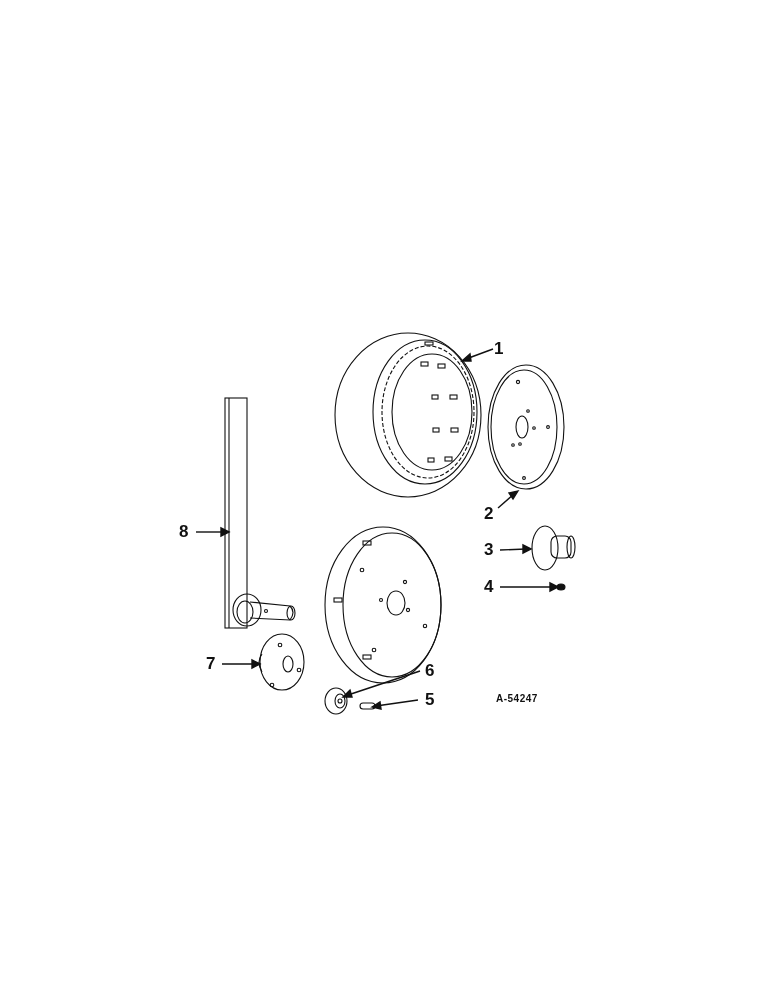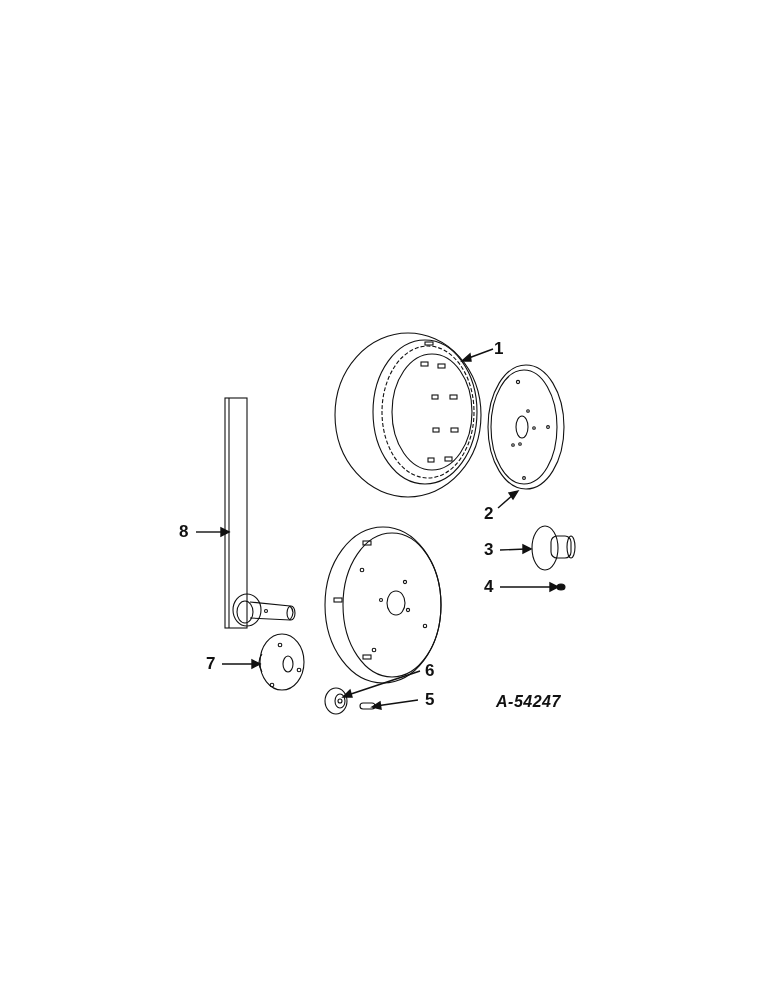--- a/index.html
+++ b/index.html
@@ -1,19 +1,19 @@
 <!DOCTYPE html>
 <html><head>
 <meta charset="utf-8">
 <style>
   html, body { margin:0; padding:0; background:#ffffff; }
   body { width:772px; height:1000px; position:relative; overflow:hidden; font-family:"Liberation Sans", sans-serif; }
   #diagram { position:absolute; left:0; top:0; width:772px; height:1000px; }
   .label { position:absolute; font-family:"Liberation Sans", sans-serif; font-weight:bold; font-size:17px; color:#111; line-height:1; }
-  .ref { position:absolute; font-family:"Liberation Sans", sans-serif; font-weight:bold; font-style:italic; font-size:16px; color:#111; letter-spacing:0.5px; }
+  .ref { position:absolute; font-family:"Liberation Sans", sans-serif; font-weight:bold; font-size:10px; color:#111; letter-spacing:0.5px; }
 </style>
 </head>
 <body>
 
 <div id="diagram">
   <svg width="772" height="1000" viewBox="0 0 772 1000" xmlns="http://www.w3.org/2000/svg">
     <g fill="none" stroke="#111" stroke-width="1.1">
 
       <g>
         <ellipse cx="408" cy="415" rx="73" ry="82"></ellipse>

